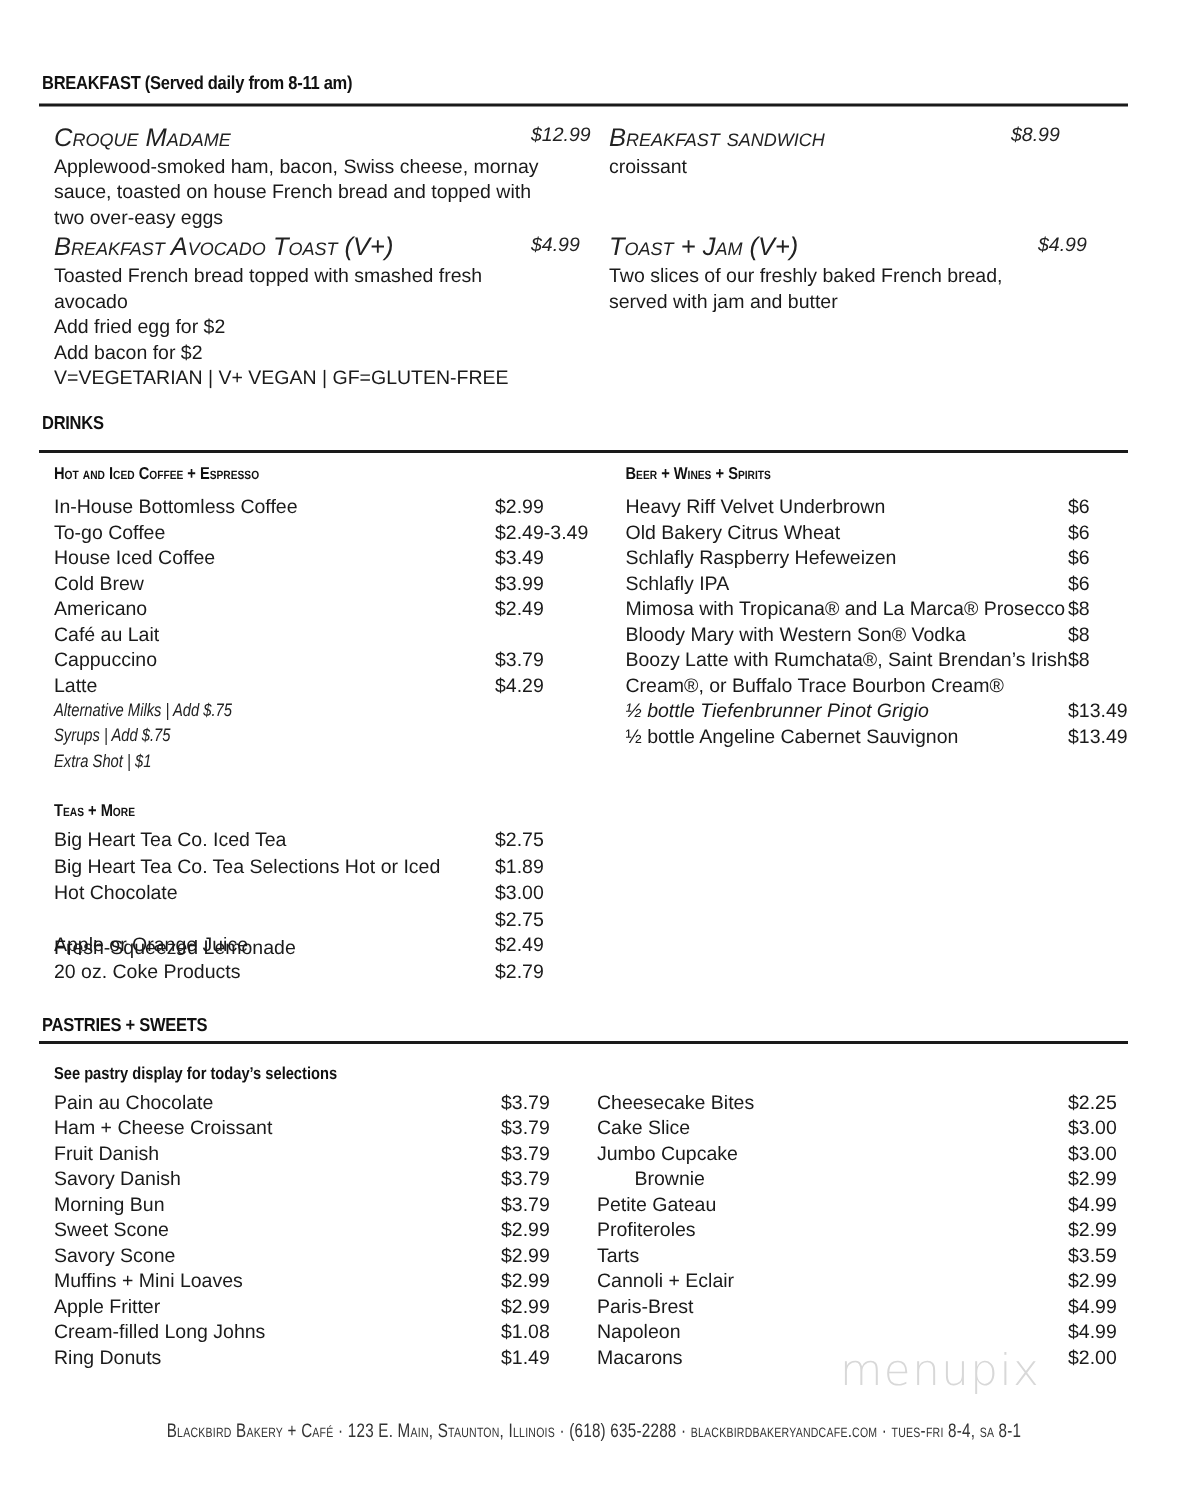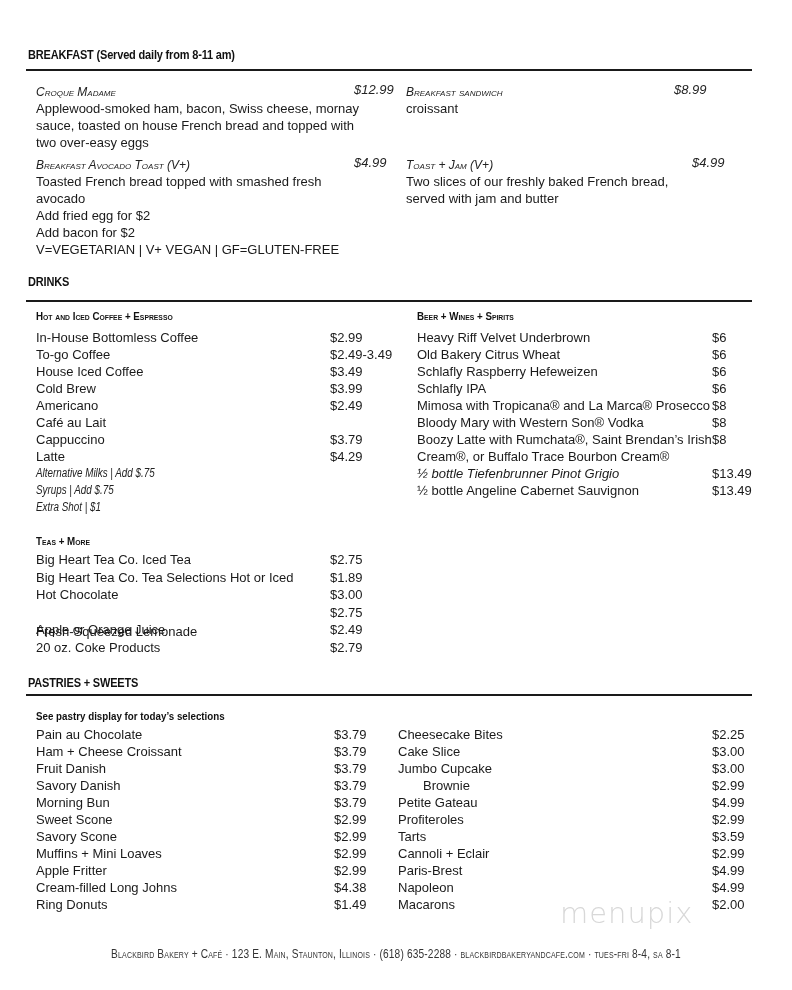--- a/index.html
+++ b/index.html
@@ -13,21 +13,21 @@
     font-family: "Liberation Sans", sans-serif; font-weight: bold;
     font-size: 12.5px; letter-spacing: -0.2px; transform: scaleX(0.88); transform-origin: left;
     color: #111;
   }
   .rule { position: absolute; left: 26px; width: 726px; height: 2px; background: #1a1a1a; }
   .sub-title {
     position: absolute; font-weight: bold; font-size: 11.5px; color: #111;
     font-variant: small-caps; transform: scaleX(0.85); transform-origin: left;
   }
   .item-name {
-    font-style: italic; font-variant: small-caps; font-size: 12px; color: #222;
+    font-style: italic; font-variant: small-caps; font-size: 17px; color: #222;
   }
   .item-price { font-style: italic; font-size: 13px; color: #222; }
   .desc { font-size: 13px; line-height: 17px; color: #1a1a1a; }
   .row { position: absolute; font-size: 13px; line-height: 17px; color: #1a1a1a; white-space: nowrap; }
   .note { font-style: italic; font-size: 12px; transform: scaleX(0.82); transform-origin: left; color: #222; }
   .footer {
     position: absolute; left: 0; width: 792px; top: 946px; text-align: center;
     font-size: 13px; font-variant: small-caps; letter-spacing: 0.2px; color: #333;
     transform: scaleX(0.78); transform-origin: center;
   }
@@ -163,21 +163,21 @@
     <div class="row" style="left: 334px; top: 794px;">$3.79</div>
     <div class="row" style="left: 36px; top: 811px;"><span>Sweet Scone</span></div>
     <div class="row" style="left: 334px; top: 811px;">$2.99</div>
     <div class="row" style="left: 36px; top: 828px;"><span>Savory Scone</span></div>
     <div class="row" style="left: 334px; top: 828px;">$2.99</div>
     <div class="row" style="left: 36px; top: 845px;"><span>Muffins + Mini Loaves</span></div>
     <div class="row" style="left: 334px; top: 845px;">$2.99</div>
     <div class="row" style="left: 36px; top: 862px;"><span>Apple Fritter</span></div>
     <div class="row" style="left: 334px; top: 862px;">$2.99</div>
     <div class="row" style="left: 36px; top: 879px;"><span>Cream-filled Long Johns</span></div>
-    <div class="row" style="left: 334px; top: 879px;">$4.38</div>
+    <div class="row" style="left: 334px; top: 879px;">$1.08</div>
     <div class="row" style="left: 36px; top: 896px;"><span>Ring Donuts</span></div>
     <div class="row" style="left: 334px; top: 896px;">$1.49</div>
   </div>
 <div id="pastry-right">
     <div class="row" style="left: 398px; top: 726px;"><span>Cheesecake Bites</span></div>
     <div class="row" style="left: 712px; top: 726px;">$2.25</div>
     <div class="row" style="left: 398px; top: 743px;"><span>Cake Slice</span></div>
     <div class="row" style="left: 712px; top: 743px;">$3.00</div>
     <div class="row" style="left: 398px; top: 760px;"><span>Jumbo Cupcake</span></div>
     <div class="row" style="left: 712px; top: 760px;">$3.00</div>

